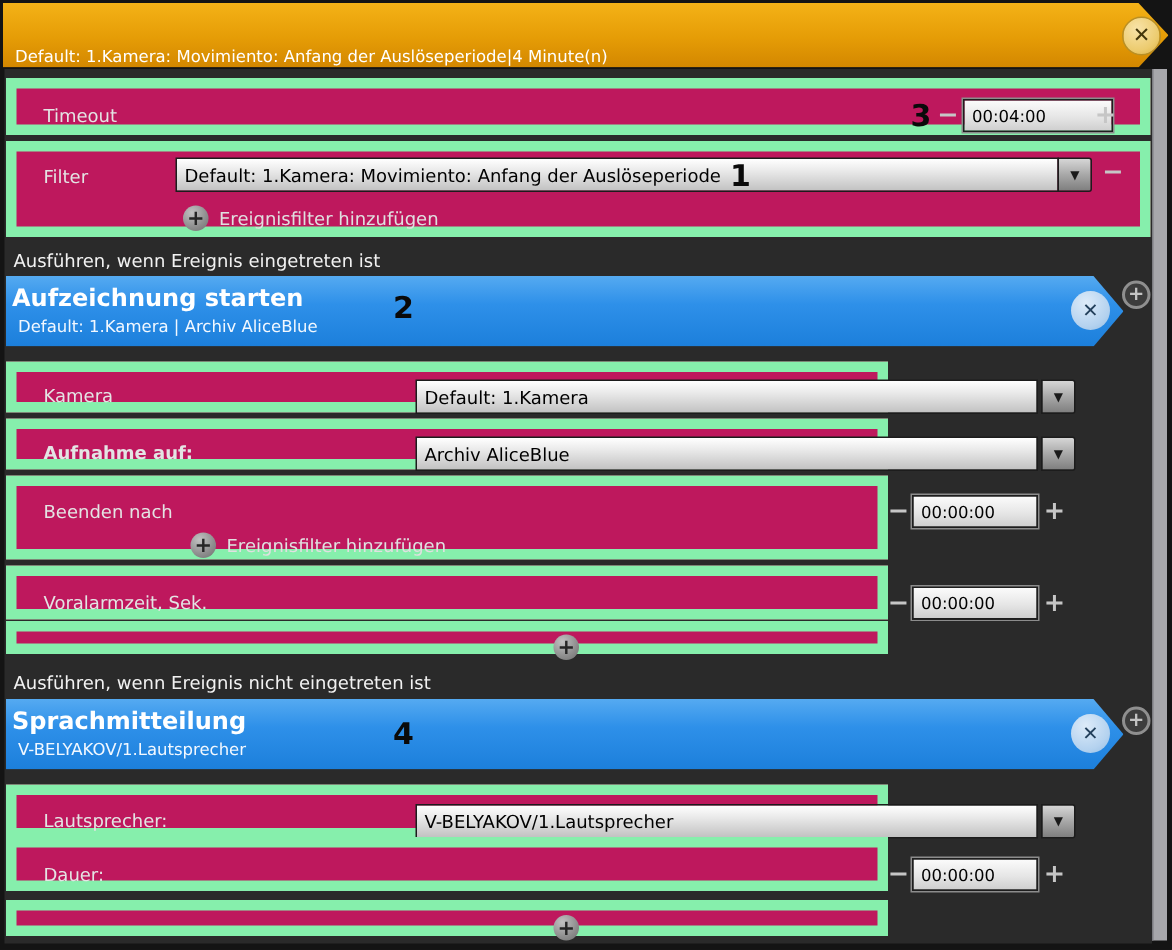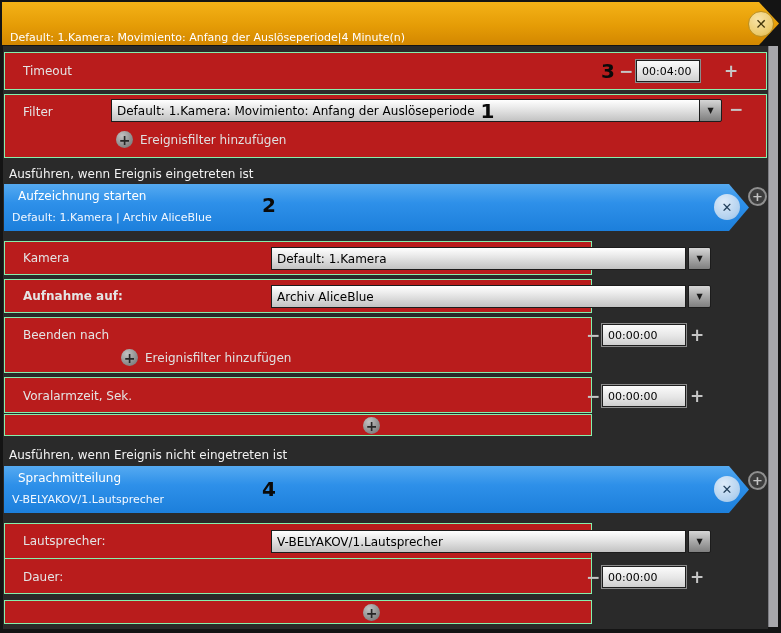--- a/index.html
+++ b/index.html
@@ -15,21 +15,21 @@
   .hdr-x{position:absolute;left:746px;top:9px;width:26px;height:26px;border-radius:50%;
          background:radial-gradient(circle at 38% 30%,#f8e3a8,#eccb6e 65%,#d8ad3e);
          border:1px solid #b98f25;color:#43360a;font-size:14px;font-weight:bold;
          display:flex;align-items:center;justify-content:center;cursor:pointer;box-sizing:border-box;}
 
   
   .strip{position:absolute;right:3px;top:46px;width:10px;height:581px;background:#a7a7ab;border-left:1px solid #7d7d82;box-sizing:border-box;}
 
   
   .content{position:absolute;left:3px;top:46px;width:765px;height:583px;background:#2a2a2a;}
-  .row{position:absolute;left:1px;background:#b91c1c;border:1px solid #86efac;box-sizing:border-box;}
+  .row{position:absolute;left:1px;background:#be185d;border:7px solid #86efac;box-sizing:border-box;}
   .wide{width:763px;} .narrow{width:588px;}
   .lbl{position:absolute;left:18px;font-size:12px;color:#e4e4e4;white-space:nowrap;}
   .seclabel{position:absolute;left:6px;font-size:12px;color:#f2f2f2;white-space:nowrap;}
 
   
   .combo{position:absolute;height:23px;background:linear-gradient(180deg,#ffffff 0%,#e8e8e8 40%,#c2c2c2 100%);
          border:1px solid #1c1c1c;box-sizing:border-box;color:#000;font-size:12px;
          display:flex;align-items:center;padding-left:5px;white-space:nowrap;overflow:hidden;cursor:pointer;}
   .cbtn{position:absolute;height:23px;width:23px;background:linear-gradient(180deg,#d6d6d6 0%,#a8a8a8 50%,#7f7f7f 100%);
         border:1px solid #1c1c1c;border-radius:0 2px 2px 0;box-sizing:border-box;color:#1a1a1a;
@@ -44,21 +44,21 @@
   
   .addc{position:absolute;width:17px;height:17px;border-radius:50%;
         background:radial-gradient(circle at 35% 28%,#c2c2c2,#8d8d8d 60%,#6f6f6f);
         color:#262626;font-size:14px;font-weight:bold;display:flex;align-items:center;justify-content:center;cursor:pointer;}
   .addlbl{position:absolute;font-size:12px;color:#e0e0e0;cursor:pointer;white-space:nowrap;}
 
   
   .banner{position:absolute;left:1px;width:745px;height:47px;
           background:linear-gradient(180deg,#55aaf1 0%,#2e90e9 40%,#1c7fdb 100%);
           clip-path:polygon(0 0,calc(100% - 20px) 0,100% 50%,calc(100% - 20px) 100%,0 100%);cursor:pointer;}
-  .bn-title{position:absolute;left:14px;top:5px;font-size:12px;font-weight:normal;color:#ffffff;}
+  .bn-title{position:absolute;left:4px;top:5px;font-size:16px;font-weight:bold;color:#ffffff;}
   .bn-sub{position:absolute;left:8px;top:27px;font-size:11px;color:#f2f8ff;}
   .bn-x{position:absolute;left:710px;top:10px;width:26px;height:26px;border-radius:50%;
         background:radial-gradient(circle at 38% 30%,#ddebf9,#b4d2ef 65%,#93bce2);
         color:#23405c;font-size:13px;font-weight:bold;display:flex;align-items:center;justify-content:center;cursor:pointer;}
   .bn-plus{position:absolute;width:19px;height:19px;border-radius:50%;background:#3d3d3d;
            border:2px solid #8f8f8f;box-sizing:border-box;color:#c4c4c4;font-size:13px;font-weight:bold;
            display:flex;align-items:center;justify-content:center;cursor:pointer;}
 
   .annot{position:absolute;font-size:20px;font-weight:bold;color:#0a0a0a;}
 </style>
@@ -74,21 +74,21 @@
   </div>
 
   <div class="strip"></div>
 
   <div class="content">
 
     <div class="row wide" style="top:6px;height:38px;">
       <div class="lbl" style="top:11px;">Timeout</div>
       <div class="annot" style="left:596px;top:6px;">3</div>
       <div class="step" style="left:613px;top:10px;">−</div>
-      <div class="tf" style="left:631px;top:7px;width:64px;">00:04:00</div>
+      <div class="tf" style="left:631px;top:7px;width:100px;">00:04:00</div>
       <div class="step" style="left:718px;top:10px;">+</div>
     </div>
 
     <div class="row wide" style="top:48px;height:64px;padding-left:48px;">
       <div class="lbl" style="top:10px;">Filter</div>
       <div class="combo" style="left:106px;top:4px;width:589px;">
         <span>Default: 1.Kamera: Movimiento: Anfang der Auslöseperiode</span>
         <span class="annot" style="position:static;margin-left:6px;">1</span>
       </div>
       <div class="cbtn" style="left:694px;top:4px;">▼</div>

